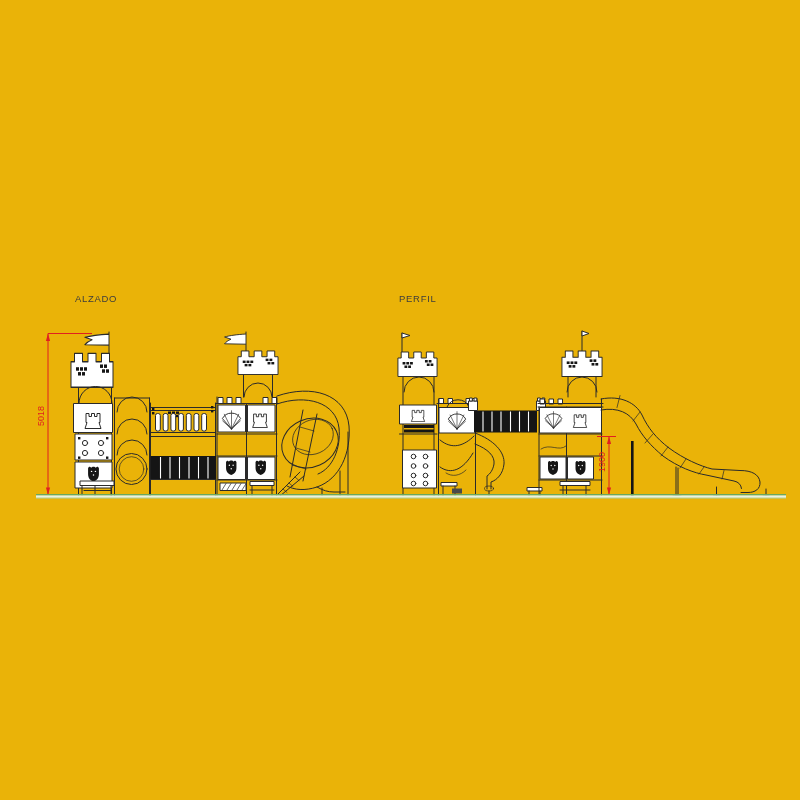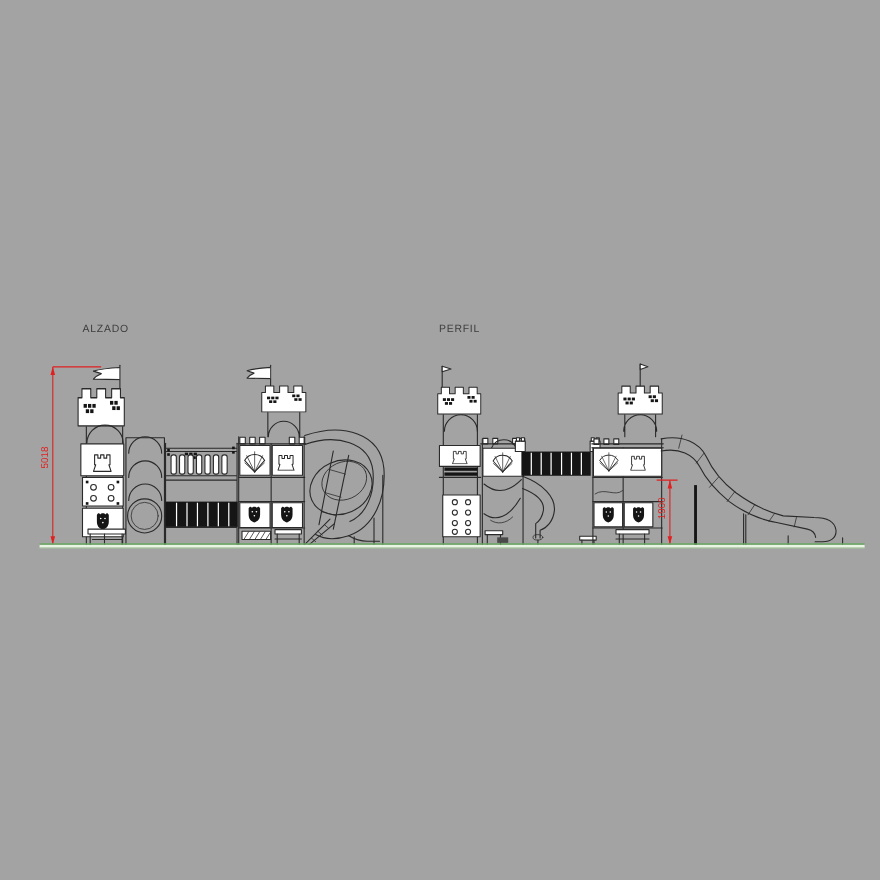--- a/index.html
+++ b/index.html
@@ -4,21 +4,21 @@
 <style>
   :root{
     --line:#2a2a2a;
     --dim:#e02020;
     --ground:#69a85f;
     --ground-fill:#e8f3e3;
     --panel:#151515;
   }
   html,body{margin:0;padding:0;background:#fff;}
   .canvas{
-    position:relative;width:800px;height:800px;background:#a3a3a3;overflow:hidden;
+    position:relative;width:800px;height:800px;background:#eab308;overflow:hidden;
     font-family:"Liberation Sans", sans-serif;
   }
   svg{position:absolute;left:0;top:0;}
   .ln{fill:none;stroke:var(--line);stroke-width:1;stroke-linecap:round;stroke-linejoin:round;}
   .lnt{fill:none;stroke:var(--line);stroke-width:.7;stroke-linecap:round;}
   .lnf{fill:#fff;stroke:var(--line);stroke-width:1;stroke-linejoin:round;}
   .dark{fill:var(--panel);stroke:none;}
   .gray{fill:#4a4a4a;stroke:none;}
   .red{fill:none;stroke:var(--dim);stroke-width:1;}
   .redf{fill:var(--dim);stroke:none;}

